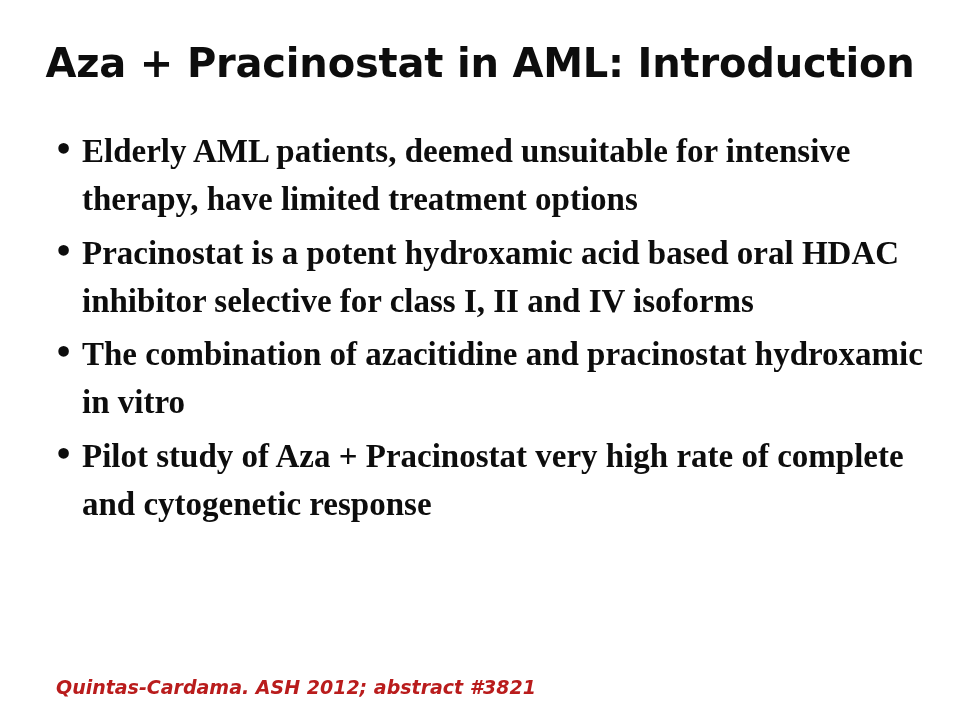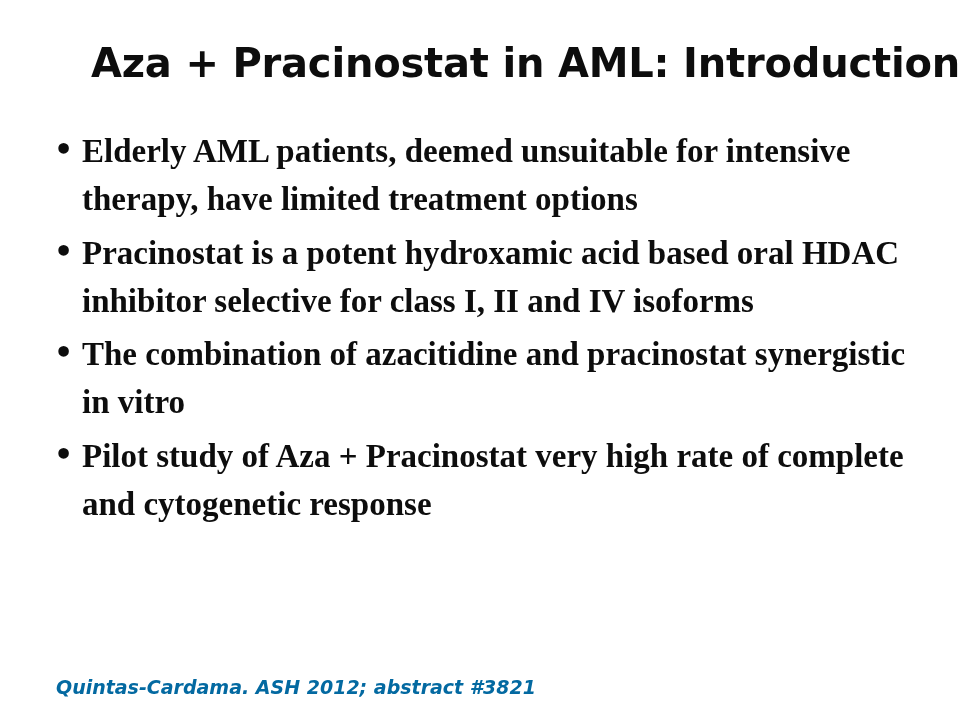--- a/index.html
+++ b/index.html
@@ -18,21 +18,21 @@
     position: relative;
     width: 960px;
     height: 720px;
     box-sizing: border-box;
   }
   .slide-title {
     position: absolute;
     top: 40px;
     left: 0;
     width: 960px;
-    text-align: right;
+    text-align: center;
     font-size: 40px;
     font-weight: bold;
     letter-spacing: -0.2px;
     color: #0d0d0d;
   }
   .bullet-list {
     position: absolute;
     top: 128px;
     left: 46px;
     width: 880px;
@@ -61,42 +61,42 @@
     display: block;
     font-family: Liberation Serif, serif;
   }
   .citation {
     position: absolute;
     left: 56px;
     bottom: 22px;
     font-size: 19px;
     font-weight: bold;
     font-style: italic;
-    color: #0369a1;
+    color: #b91c1c;
   }
 </style>
 </head>
 <body>
 
 <div class="slide">
 
   <div class="slide-title">Aza + Pracinostat in AML: Introduction</div>
 
   <ul class="bullet-list">
     <li class="bullet-item">
       <span class="bullet-marker">•</span>
       <span class="bullet-text">Elderly AML patients, deemed unsuitable for intensive therapy, have limited treatment options</span>
     </li>
     <li class="bullet-item">
       <span class="bullet-marker">•</span>
       <span class="bullet-text">Pracinostat is a potent hydroxamic acid based oral HDAC inhibitor selective for class I, II and IV isoforms</span>
     </li>
     <li class="bullet-item">
       <span class="bullet-marker">•</span>
-      <span class="bullet-text">The combination of azacitidine and pracinostat synergistic in vitro</span>
+      <span class="bullet-text">The combination of azacitidine and pracinostat hydroxamic in vitro</span>
     </li>
     <li class="bullet-item">
       <span class="bullet-marker">•</span>
       <span class="bullet-text">Pilot study of Aza + Pracinostat very high rate of complete and cytogenetic response</span>
     </li>
   </ul>
 
   <div class="citation">Quintas-Cardama. ASH 2012; abstract #3821</div>
 
 </div>

